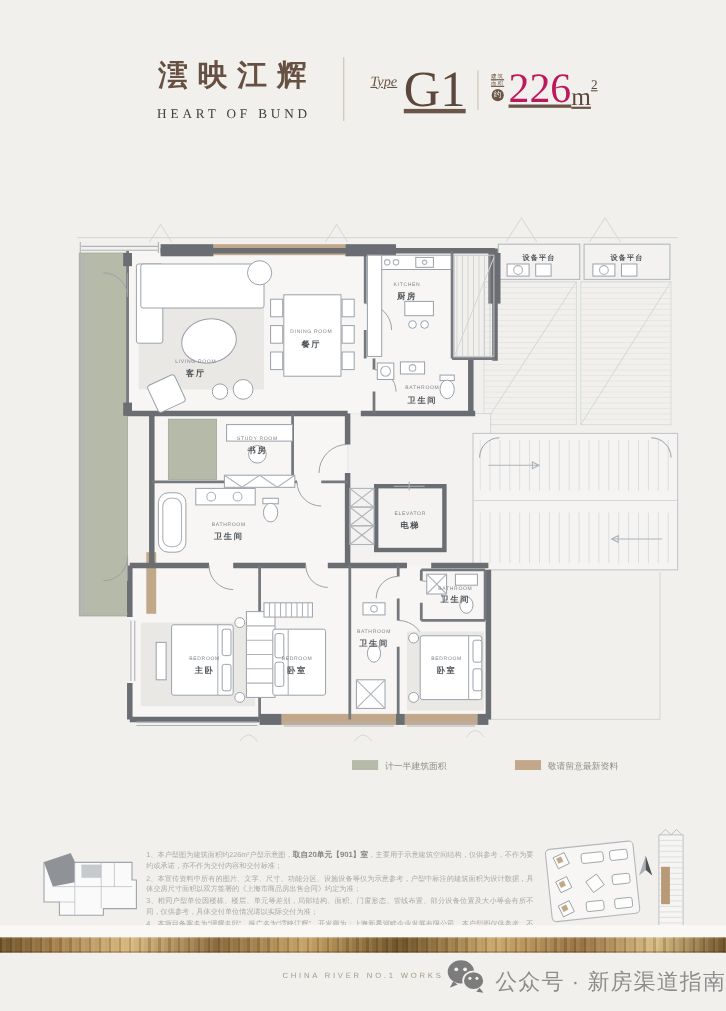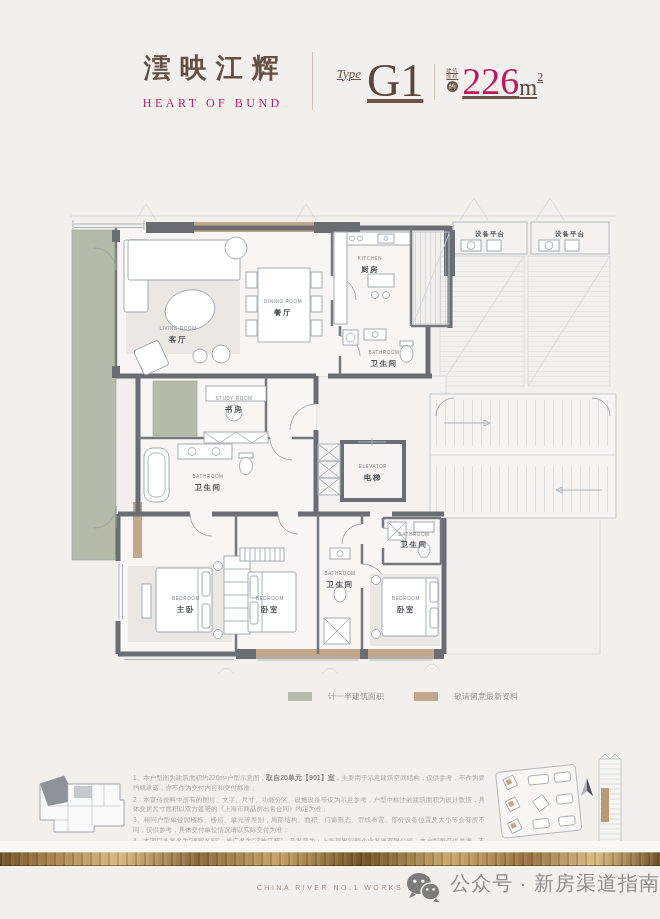--- a/index.html
+++ b/index.html
@@ -5,21 +5,21 @@
   html,body{margin:0;padding:0;}
   .page{position:relative;width:660px;height:919px;background:#f2f0ec;overflow:hidden;
         font-family:"Liberation Sans","DejaVu Sans",sans-serif;padding-left:18px;}
   
   .hdr{position:absolute;top:50px;left:0;right:0;display:flex;justify-content:center;
        align-items:center;gap:24px;color:#6a5548;}
   .brand{text-align:center;}
   .brand-cn{font-family:"Liberation Serif","DejaVu Serif",serif;font-size:27px;font-weight:600;
             letter-spacing:9px;padding-left:9px;color:#665043;}
   .brand-en{font-family:"Liberation Serif","DejaVu Serif",serif;font-size:12px;letter-spacing:3.5px;
-            padding-left:3px;color:#be185d;margin-top:10px;}
+            padding-left:3px;color:#404040;margin-top:10px;}
   .hsep{width:1px;height:58px;background:#ccc2b5;}
   .typecol{display:flex;flex-direction:column;text-decoration:underline;}
   .typerow{display:flex;align-items:flex-start;}
   .type-lbl{font-family:"Liberation Serif","DejaVu Serif",serif;font-style:italic;font-size:13px;
             margin:8px 6px 0 0;color:#6a5548;}
   .type-val{font-family:"Liberation Serif","DejaVu Serif",serif;font-size:46px;line-height:46px;
             color:#5b473b;text-align:right;}
   .hsep2{width:1px;height:36px;background:#ccc2b5;margin:6px 11px 0 11px;}
   .areamini{display:flex;flex-direction:column;align-items:center;margin:9px 4px 0 0;}
   .areamini .t{font-size:5px;color:#6a5548;line-height:6px;letter-spacing:1px;}
@@ -37,42 +37,42 @@
   .lt{stroke:#aeb4ba;stroke-width:1;fill:none;}
   .lt2{stroke:#d2d6da;stroke-width:.9;fill:none;}
   .dr{stroke:#9aa0a6;stroke-width:.9;fill:none;}
   .fw{fill:#ffffff;stroke:#9aa0a8;stroke-width:.9;}
   .rug{fill:#e9e8e4;stroke:none;}
   .rl-en{font-family:"Liberation Sans",sans-serif;font-size:4.6px;letter-spacing:.6px;fill:#80858c;text-anchor:middle;}
   .rl-cn{font-family:"Liberation Sans",sans-serif;font-size:7.5px;font-weight:bold;letter-spacing:1.5px;fill:#4e5257;text-anchor:middle;}
   .rl-sm{font-family:"Liberation Sans",sans-serif;font-size:6.5px;font-weight:bold;letter-spacing:1px;fill:#55595e;text-anchor:middle;}
   
   .legend{position:absolute;left:288px;top:691px;display:flex;gap:30px;align-items:center;}
-  .leg-item{display:flex;align-items:center;gap:16px;}
+  .leg-item{display:flex;gap:6px;margin-left:32px;}
   .leg-item span{font-size:8px;color:#8f8f88;}
   
   .notes{position:absolute;left:133px;top:773px;width:352px;font-size:6.5px;line-height:1.45;
          color:#a9a9a9;text-align:justify;}
   .notes p{margin:0 0 2px 0;}
   .notes b{color:#878787;font-size:7px;}
   
   .keyplan{position:absolute;left:34px;top:770px;}
   .siteplan{position:absolute;left:497px;top:764px;transform:rotate(-6deg);}
   .northarrow{position:absolute;left:579px;top:776px;}
   .elevation{position:absolute;left:597px;top:752px;}
   
   .prebar{position:absolute;left:0;top:841px;width:660px;height:11px;background:#f9f8f5;}
   .goldbar{position:absolute;left:0;top:852px;width:660px;height:14px;
     background-image:
       repeating-linear-gradient(90deg, rgba(60,35,5,.18) 0 2px, rgba(255,255,255,.07) 2px 5px, rgba(0,0,0,0) 5px 9px),
       linear-gradient(100deg,#6e5228 0%,#a8834e 8%,#d7b97f 18%,#8a6a3c 30%,#c5a265 42%,#6f5327 55%,#caa86b 68%,#977242 80%,#d9bd84 90%,#6e5228 100%);
     box-shadow:inset 0 1px 0 rgba(255,255,255,.3), inset 0 -1px 0 rgba(40,22,0,.4);}
   .works{position:absolute;left:0;top:884px;width:660px;text-align:center;font-size:7px;
          letter-spacing:2.5px;color:#a3988c;}
-  .wechat{position:absolute;right:18px;top:870px;display:flex;align-items:flex-start;gap:9px;}
+  .wechat{position:absolute;right:18px;top:870px;display:flex;align-items:flex-end;gap:9px;}
   .wechat-label{font-size:20px;color:#8d8d8d;letter-spacing:1px;}
 </style>
 </head>
 <body>
 
 <div class="page">
 
   <div class="hdr">
     <div class="brand">
       <div class="brand-cn">澐映江辉</div>

